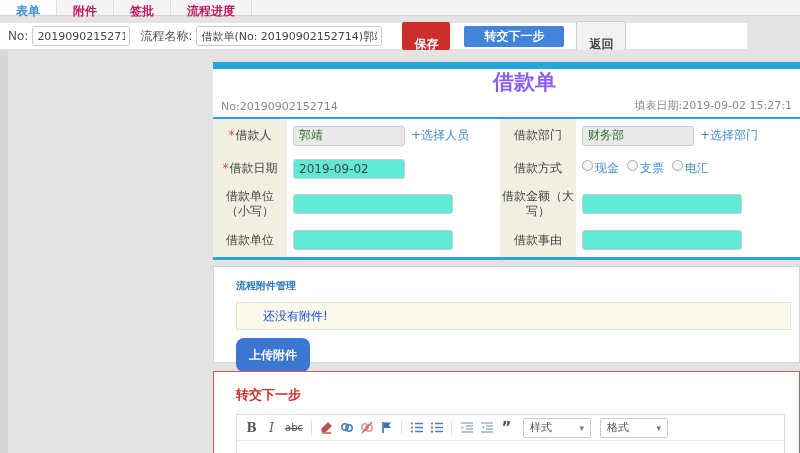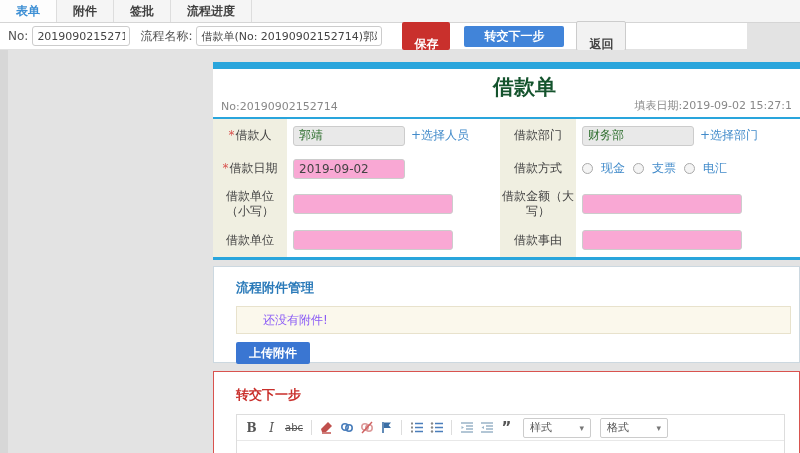--- a/index.html
+++ b/index.html
@@ -1,23 +1,23 @@
 <!DOCTYPE html>
 <html><head>
 <meta charset="utf-8">
 <style>
   * { margin:0; padding:0; box-sizing:border-box; }
   html,body { width:800px; height:453px; overflow:hidden; background:#e3e3e3;
     font-family:"DejaVu Sans","Liberation Sans",sans-serif; font-size:12px; color:#333; }
 
   
-  .tabbar { position:absolute; top:0; left:0; width:800px; height:23px;
+  .tabbar { position:absolute; top:0; left:0; width:800px; height:16px;
     background:#f5f5f5; border-bottom:1px solid #d5d5d5; display:flex; }
   .tab { padding:0 16px; line-height:22px; font-weight:bold; font-size:12px;
-    border-right:1px solid #ddd; color:#404040; cursor:pointer; background:#f5f5f5; }
+    border-right:1px solid #ddd; color:#be185d; cursor:pointer; background:#f5f5f5; }
   .tab.active { color:#3d8fd4; background:#fdfdfd; }
 
   
   .cmdbar { position:absolute; top:23px; left:0; width:747px; height:27px;
     background:#fff; border-bottom:1px solid #e2e2e2; display:flex; align-items:center;
     padding-left:8px; }
   .cmdbar label { color:#555; font-size:12px; margin-right:4px; }
   .txt { height:20px; border:1px solid #ccc; border-radius:3px; font-size:11px;
     padding:0 4px; color:#444; font-family:inherit; }
   .no-input { width:98px; margin-right:10px; }
@@ -29,50 +29,50 @@
   .btn-back { background:#f2f2f2; color:#444; border:1px solid #ccc; margin-left:12px; }
 
   
   .workspace { position:absolute; top:50px; left:0; width:800px; height:403px; background:#e3e3e3; }
   .left-strip { position:absolute; top:0; left:0; width:8px; height:403px; background:#d7d7d7; }
 
   .panel { position:absolute; left:213px; width:587px; background:#fff; }
 
   
   .panel-main { top:12px; border-top:7px solid #29a5dc; }
-  .doc-title { text-align:center; color:#14532d; font-size:21px; font-weight:bold;
-    padding-top:5px; height:30px; line-height:26px;margin-left:36px; }
+  .doc-title { text-align:center; color:#8b5cf6; font-size:21px; font-weight:bold;
+    height:30px; line-height:26px;margin-left:36px; }
   .doc-meta { display:flex; justify-content:space-between; align-items:flex-end;
     font-size:11px; color:#888; padding:2px 8px 4px 8px; height:20px;
     border-bottom:2px solid #29a5dc; white-space:nowrap; }
   .form-grid { display:grid; grid-template-columns:74px 213px 76px 1fr;
     grid-template-rows:33px 33px 38px 34px; border-bottom:3px solid #29a5dc; }
   .cell-lbl { background:#f0efe1; display:flex; align-items:center; justify-content:center;
     text-align:center; font-size:12px; color:#444; line-height:15px; padding:1px 2px; }
   .cell-val { background:#fff; display:flex; align-items:center; padding-left:6px; gap:6px; }
   .req { color:#d9534f; margin-right:1px; }
   .inp { height:20px; border:1px solid #ccc; border-radius:3px; font-size:12px;
-    padding:0 5px; background:#f9a8d4; color:#444; font-family:inherit; }
+    padding:0 5px; background:#5eead4; color:#444; font-family:inherit; }
   .inp.ro { background:#e9e9e9; color:#2f6f2f; }
   .w-name { width:112px; } .w-date { width:112px; } .w-wide { width:160px; }
   a.sel-link { color:#428bca; font-size:12px; text-decoration:none; cursor:pointer; white-space:nowrap; }
   .radio-group { display:flex; align-items:center; gap:8px; }
-  .radio-opt { display:flex; align-items:center; gap:8px; cursor:pointer; }
+  .radio-opt { display:flex; align-items:flex-start; gap:2px; cursor:pointer; }
   .radio-dot { width:11px; height:11px; border-radius:50%; border:1px solid #aaa;
     background:#f4f4f4; display:inline-block; }
   .radio-opt span.rlbl { color:#428bca; font-size:12px; }
 
   
   .panel-attach { top:216px; height:97px; border:1px solid #ccd8e0; }
-  .sec-header-blue { color:#2a7ab9; font-weight:bold; font-size:13px; margin:12px 0 0 22px; }
+  .sec-header-blue { color:#2a7ab9; font-weight:bold; font-size:10px; margin:12px 0 0 22px; }
   .empty-box { margin:9px 8px 0 22px; background:#fbf8ec; border:1px solid #e8e2cc;
-    height:28px; line-height:26px; padding-left:26px; color:#8b5cf6; font-size:12px; }
+    height:28px; line-height:26px; padding-left:26px; color:#1d4ed8; font-size:12px; }
   .btn-upload { display:inline-block; margin:8px 0 0 22px; background:#3a76d2; color:#fff;
-    font-weight:bold; font-size:12px; height:22px; line-height:22px; padding:0 13px;
-    border:none; border-radius:2px; cursor:pointer; font-family:inherit; }
+    font-weight:bold; font-size:12px; height:34px; line-height:22px; padding:0 13px;
+    border:none; border-radius:8px; cursor:pointer; font-family:inherit; }
 
   
   .panel-sign { top:321px; height:140px; border:1px solid #d9534f; }
   .sec-header-red { color:#c9302c; font-weight:bold; font-size:13px; margin:14px 0 0 22px; }
   .editor { margin:10px 14px 0 22px; border:1px solid #ddd; background:#fff; }
   .ed-toolbar { height:26px; border-bottom:1px solid #e8e8e8; display:flex;
     align-items:center; padding:0 7px; gap:5px; }
   .ti { display:inline-flex; align-items:center; justify-content:center; width:15px;
     height:16px; font-size:12px; color:#555; cursor:pointer; }
   .ti.b { font-weight:bold; font-family:"DejaVu Serif","Liberation Serif",serif; }

